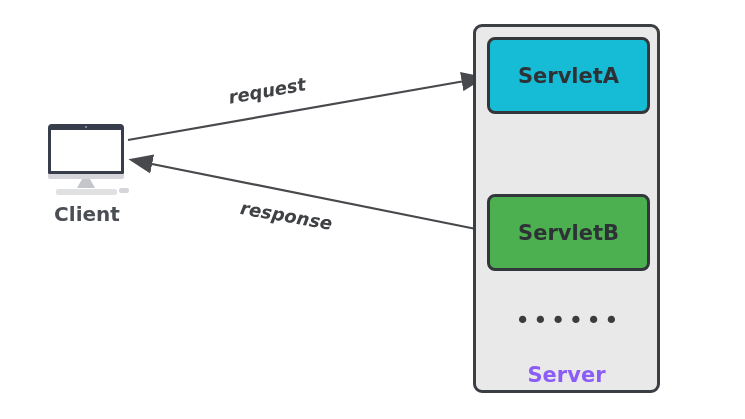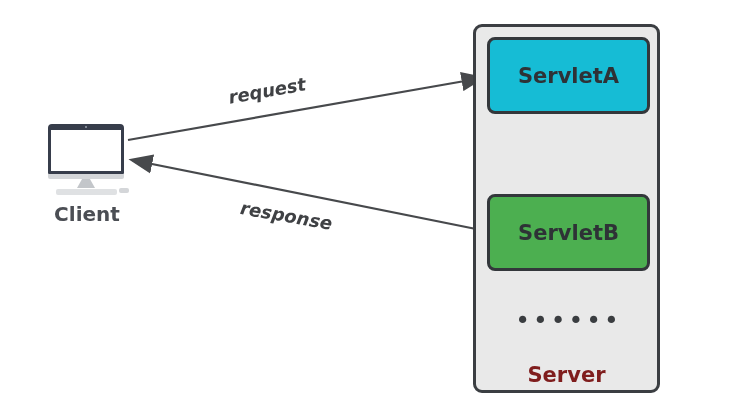--- a/index.html
+++ b/index.html
@@ -26,21 +26,21 @@
   .forward-label{
     position:absolute;left:578px;top:147px;font-weight:bold;font-size:17px;color:#3C4043;
     white-space:nowrap;
   }
   .dots-row{
     position:absolute;left:487px;top:308px;width:163px;text-align:center;
     font-size:25px;letter-spacing:3px;color:#3A3D40;line-height:1;
   }
   .server-label{
     position:absolute;left:473px;top:363px;width:187px;text-align:center;
-    font-weight:bold;font-size:21px;color:#7f1d1d;
+    font-weight:bold;font-size:21px;color:#8b5cf6;
   }
   
   .monitor-screen{
     position:absolute;left:48px;top:124px;width:76px;height:50px;box-sizing:border-box;
     background:#ffffff;border:3px solid #373D4B;border-top-width:6px;border-radius:4px 4px 1px 1px;
   }
   .camera-dot{
     position:absolute;left:85px;top:126px;width:2px;height:2px;border-radius:50%;background:#9AA0AA;
   }
   .monitor-chin{

